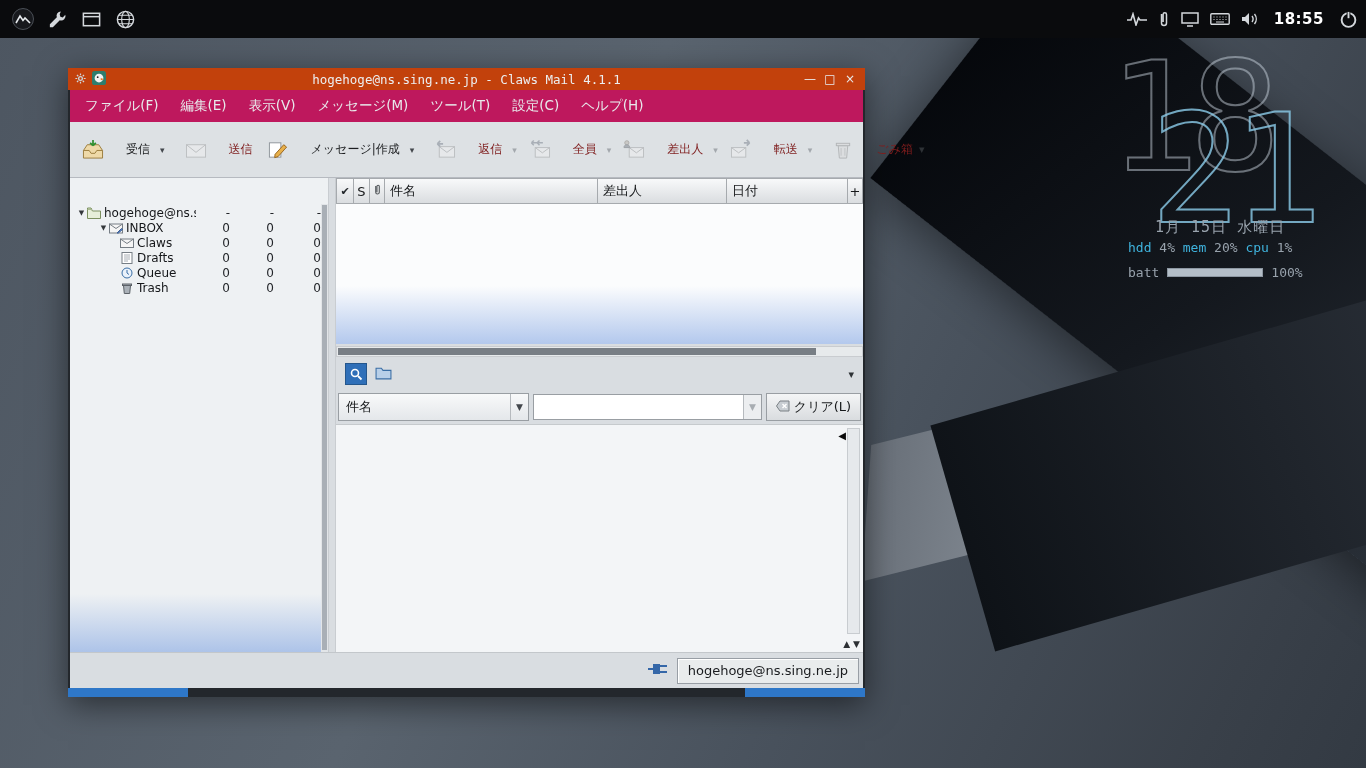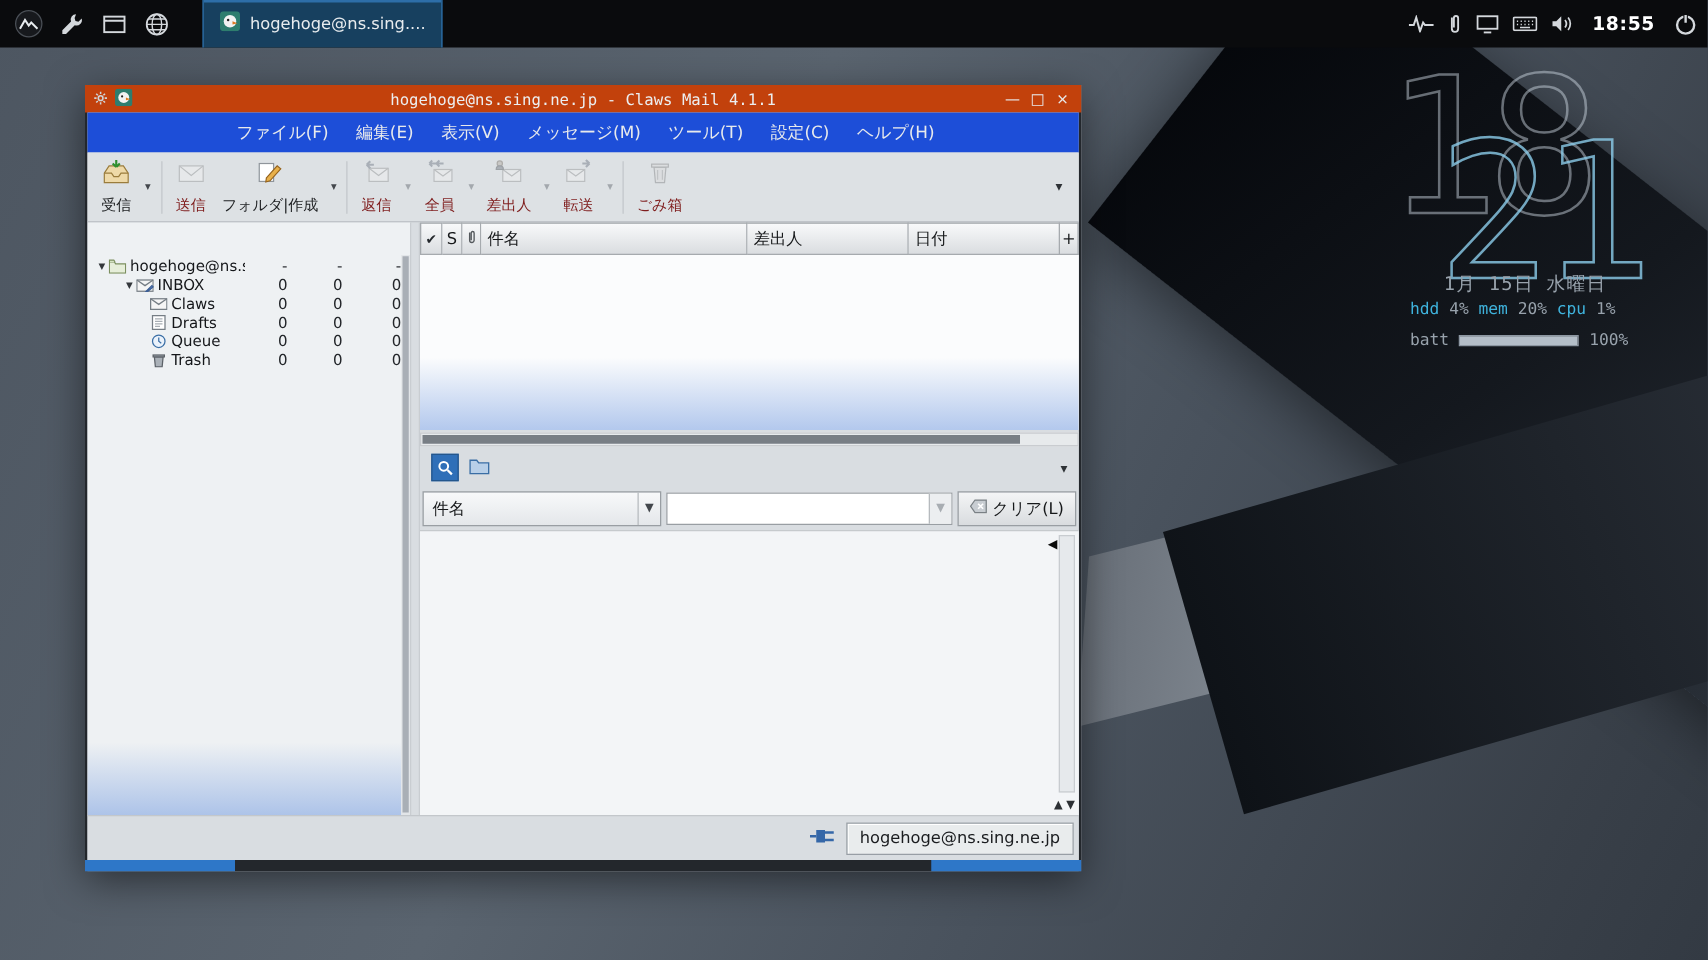--- a/index.html
+++ b/index.html
@@ -34,26 +34,26 @@
 #clock{color:#ffffff;font-size:15px;font-weight:bold;letter-spacing:.5px;margin:0 4px;}
 
 
 #win{position:absolute;left:68px;top:68px;width:797px;height:629px;background:#d9dde1;box-shadow:0 8px 30px rgba(0,0,0,.5);z-index:20;}
 .win-side{position:absolute;top:0;width:2px;height:629px;background:#23272c;}
 #side-l{left:0;} #side-r{left:795px;}
 #titlebar{position:absolute;left:0;top:0;width:797px;height:22px;background:#c2410c;display:flex;align-items:center;padding:0 6px;gap:5px;}
 #t-title{position:absolute;left:0;right:0;text-align:center;color:#eceef0;font-size:12.5px;font-family:"DejaVu Sans Mono","DejaVu Sans",monospace;}
 .t-btn{width:18px;text-align:center;font-size:12px;color:#e8eaec;z-index:2;cursor:default;}
 #t-btns{margin-left:auto;display:flex;gap:2px;z-index:2;}
-#menubar{position:absolute;left:2px;top:22px;width:793px;height:32px;background:#1d4ed8;display:flex;align-items:stretch;padding-left:4px;justify-content:center;}
+#menubar{position:absolute;left:2px;top:22px;width:793px;height:32px;background:#be185d;display:flex;align-items:stretch;padding-left:4px;}
 .menu-item{display:flex;align-items:center;padding:0 11px;color:#e8eaec;font-size:13.5px;}
 
 #toolbar{position:absolute;left:2px;top:54px;width:793px;height:56px;background:#dde1e4;border-bottom:1px solid #b6bac0;display:flex;align-items:center;padding:1px 4px;}
 .tb-item{display:flex;align-items:center;height:50px;}
-.tb-main{display:flex;flex-direction:column;align-items:center;justify-content:center;gap:8px;padding:2px 6px;}
+.tb-main{display:flex;flex-direction:row;align-items:center;justify-content:center;gap:20px;padding:2px 6px;}
 .tb-ico{width:26px;height:22px;display:flex;align-items:center;justify-content:center;}
 .tb-label{font-size:12px;color:#1c1e20;white-space:nowrap;}
 .tb-item.disabled .tb-label{color:#7f1d1d;}
 .tb-item.disabled svg{opacity:.45;filter:grayscale(.8);}
 .tb-arrow{font-size:9px;color:#43474c;padding:0 4px;}
 .tb-item.disabled .tb-arrow{color:#a3a8ad;}
 .tb-sep{width:1px;height:42px;background:#c2c6ca;margin:0 4px;}
 .tb-overflow{margin-left:auto;margin-right:9px;font-size:11px;color:#2e3236;}
 
 
@@ -147,29 +147,20 @@
       </svg>
     </span>
   <span class="launcher">
       <svg width="21" height="21" viewBox="0 0 22 22">
         <circle cx="11" cy="11" r="8.5" fill="none" stroke="#d4d8dc" stroke-width="1.5"></circle>
         <ellipse cx="11" cy="11" rx="4" ry="8.5" fill="none" stroke="#d4d8dc" stroke-width="1.2"></ellipse>
         <path d="M2.5 11h17M4 6.5h14M4 15.5h14" stroke="#d4d8dc" stroke-width="1.2"></path>
       </svg>
     </span>
 
-  <div id="task-btn">
-    <span><svg width="16" height="16" viewBox="0 0 16 16">
-          <rect width="16" height="16" rx="3" fill="#2e7d6e"></rect>
-          <circle cx="8" cy="8" r="5" fill="#f2f2f2"></circle>
-          <circle cx="6.5" cy="7" r="1" fill="#222"></circle>
-          <path d="M10 8l4 1.5-4 1z" fill="#e07820"></path>
-        </svg></span>
-    <span>hogehoge@ns.sing....</span>
-  </div>
 
   <div id="tray">
     <span class="tray-i">
         <svg width="20" height="14" viewBox="0 0 20 14">
           <path d="M0 8h4l2-6 3 11 2.5-7 1.5 2h7" fill="none" stroke="#d4d8dc" stroke-width="1.6"></path>
         </svg>
       </span>
     <span class="tray-i">
         <svg width="12" height="18" viewBox="0 0 12 18">
           <path d="M3.5 4v9a2.5 2.5 0 0 0 5 0V4.5a1.7 1.7 0 0 0-3.4 0V12" fill="none" stroke="#d4d8dc" stroke-width="1.5"></path>
@@ -263,21 +254,21 @@
         </div>
       </div>
       <div class="tb-item">
         <div class="tb-main">
           <span class="tb-ico">
             <svg width="24" height="21" viewBox="0 0 24 22">
               <rect x="3" y="4" width="12" height="15" fill="#ffffff" stroke="#8f959b"></rect>
               <path d="M9 16l9-10 3 2.5-9 10-3.5 1z" fill="#e8b04a" stroke="#96641e"></path>
             </svg>
           </span>
-          <span class="tb-label">フォルダ|作成</span>
+          <span class="tb-label">メッセージ|作成</span>
         </div>
         <span class="tb-arrow">▾</span>
       </div>
       <span class="tb-sep"></span>
       <div class="tb-item disabled">
         <div class="tb-main">
           <span class="tb-ico">
             <svg width="24" height="21" viewBox="0 0 24 22">
               <rect x="6" y="8" width="16" height="11" fill="#f0f2f4" stroke="#8f959b"></rect>
               <path d="M6 8l8 6 8-6" fill="none" stroke="#8f959b"></path>

